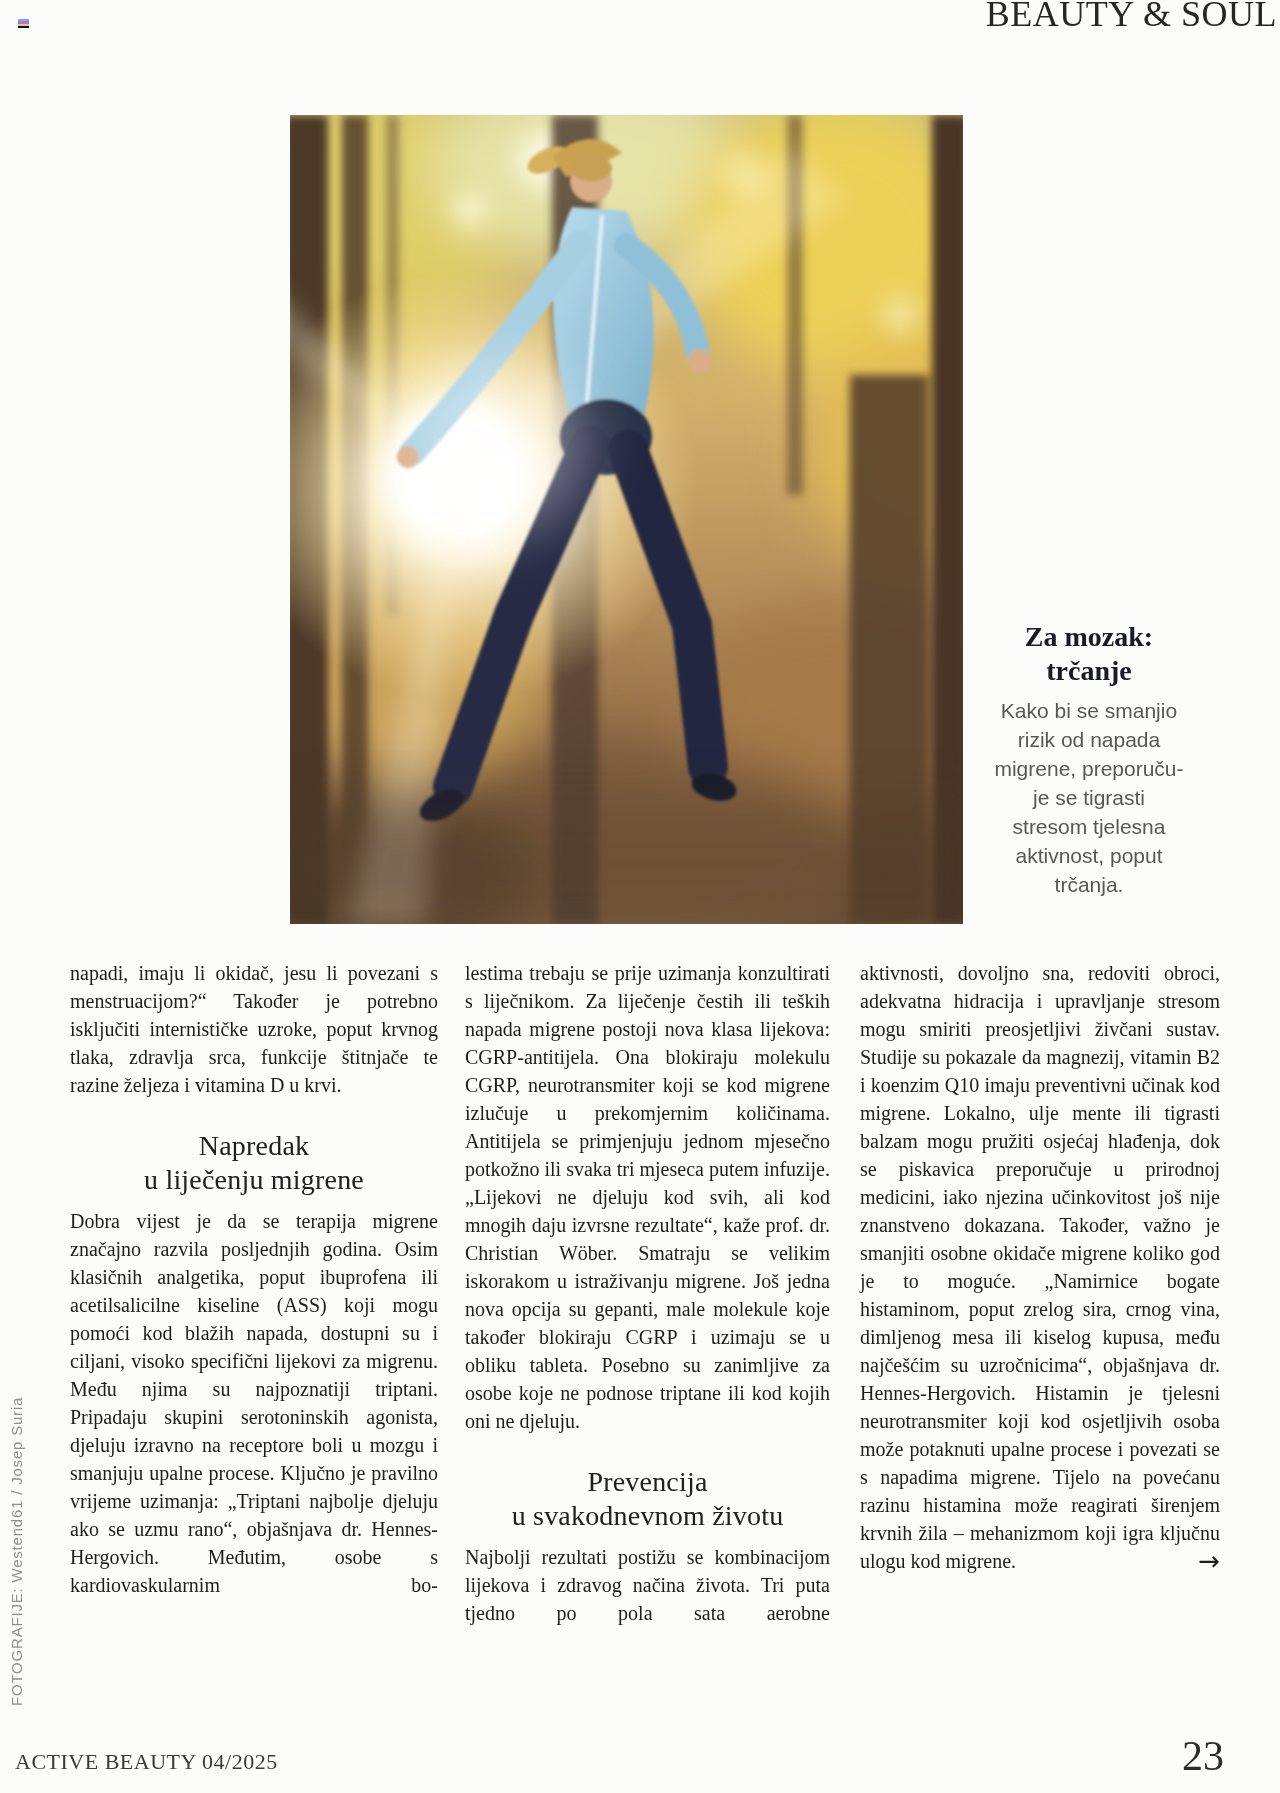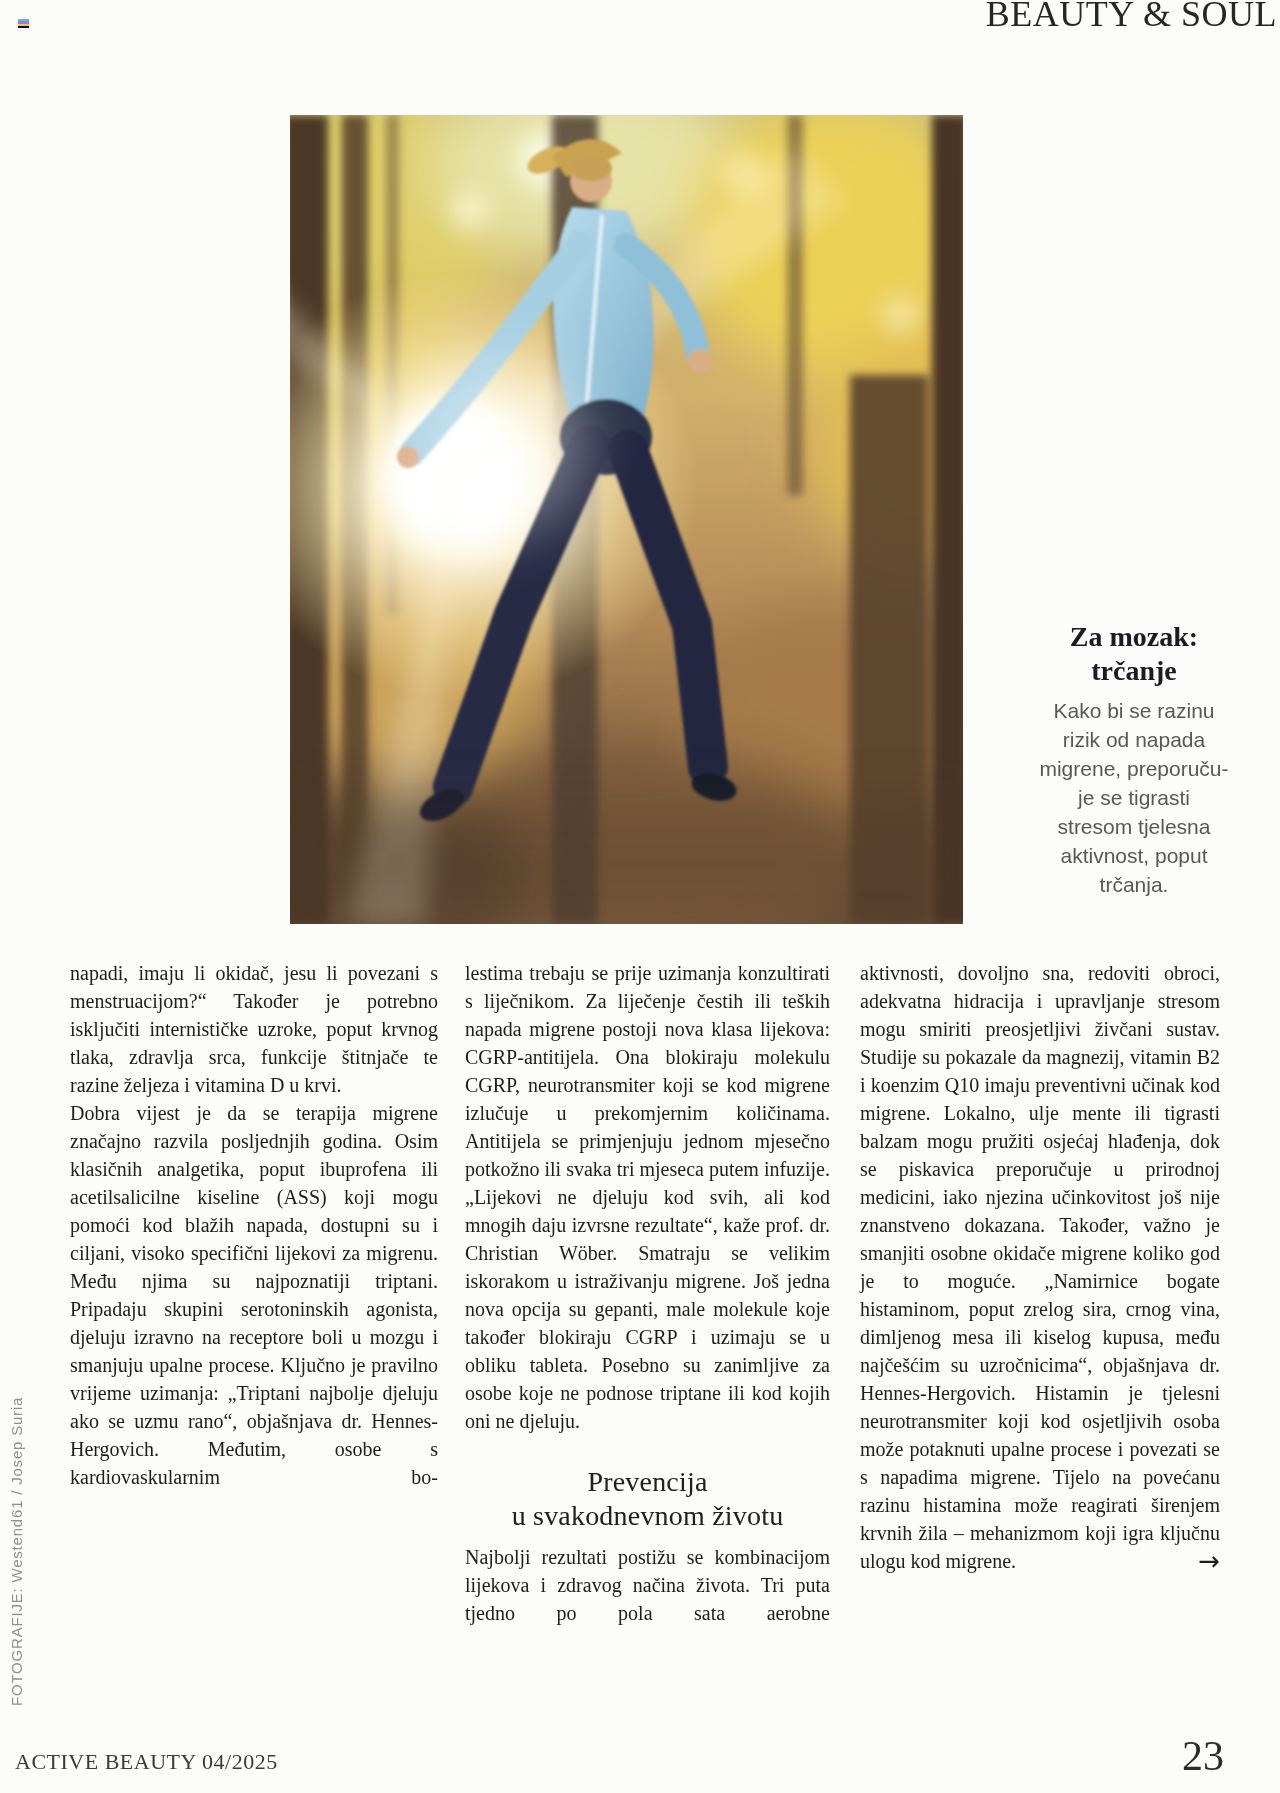--- a/index.html
+++ b/index.html
@@ -17,21 +17,21 @@
 
   
   .section-header{position:absolute;top:-7px;right:3px;font-size:36px;
                   letter-spacing:0.5px;color:#262626;white-space:nowrap;}
 
   
   .photo{position:absolute;left:290px;top:115px;width:673px;height:809px;overflow:hidden;}
   .photo svg{display:block;}
 
   
-  .caption{position:absolute;left:1028px;top:620px;width:212px;text-align:center;}
+  .caption{position:absolute;left:983px;top:620px;width:212px;text-align:center;}
   .caption-title{font-weight:700;font-size:28px;line-height:34px;color:#1b1b26;}
   .caption-body{margin-top:8px;font-family:"Liberation Sans",sans-serif;
                 font-size:21px;line-height:29px;color:#585858;}
 
   
   .columns{position:absolute;left:70px;top:959px;width:1150px;display:flex;justify-content:space-between;}
   .col{width:360px;}
   .col:nth-child(1){width:368px;margin-right:27px;}
   .col:nth-child(2){width:365px;margin-right:30px;}
   .col p{margin:0;font-size:20px;line-height:28px;color:#1d1d1d;
@@ -163,33 +163,34 @@
       <rect y="690" width="673" height="119" fill="#4e3a28" opacity="0.3" filter="url(#b40)"></rect>
     </svg>
   </div>
 
   <div class="caption">
     <div class="caption-title">
         <div>Za mozak:</div>
         <div>trčanje</div>
       </div>
     <div class="caption-body">
-        <div>Kako bi se razinu</div>
+        <div>Kako bi se smanjio</div>
         <div>rizik od napada</div>
         <div>migrene, preporuču-</div>
         <div>je se tigrasti</div>
         <div>stresom tjelesna</div>
         <div>aktivnost, poput</div>
         <div>trčanja.</div>
       </div>
   </div>
 
   <div class="columns">
     <div class="col">
         <p>napadi, imaju li okidač, jesu li povezani s menstruacijom?“ Također je potrebno isključiti internističke uzroke, poput krvnog tlaka, zdravlja srca, funkcije štitnjače te razine željeza i vitamina D u krvi.</p>
+        <h3>Napredak<br>u liječenju migrene</h3>
         <p class="cont">Dobra vijest je da se terapija migrene značajno razvila posljednjih godina. Osim klasičnih analgetika, poput ibuprofena ili acetilsalicilne kiseline (ASS) koji mogu pomoći kod blažih napada, dostupni su i ciljani, visoko specifični lijekovi za migrenu. Među njima su najpoznatiji triptani. Pripadaju skupini serotoninskih agonista, djeluju izravno na receptore boli u mozgu i smanjuju upalne procese. Ključno je pravilno vrijeme uzimanja: „Triptani najbolje djeluju ako se uzmu rano“, objašnjava dr. Hennes-Hergovich. Međutim, osobe s kardiovaskularnim bo-</p>
       </div>
     <div class="col">
         <p>lestima trebaju se prije uzimanja konzultirati s liječnikom. Za liječenje čestih ili teških napada migrene postoji nova klasa lijekova: CGRP-antitijela. Ona blokiraju molekulu CGRP, neurotransmiter koji se kod migrene izlučuje u prekomjernim količinama. Antitijela se primjenjuju jednom mjesečno potkožno ili svaka tri mjeseca putem infuzije. „Lijekovi ne djeluju kod svih, ali kod mnogih daju izvrsne rezultate“, kaže prof. dr. Christian Wöber. Smatraju se velikim iskorakom u istraživanju migrene. Još jedna nova opcija su gepanti, male molekule koje također blokiraju CGRP i uzimaju se u obliku tableta. Posebno su zanimljive za osobe koje ne podnose triptane ili kod kojih oni ne djeluju.</p>
         <h3>Prevencija<br>u svakodnevnom životu</h3>
         <p class="cont">Najbolji rezultati postižu se kombinacijom lijekova i zdravog načina života. Tri puta tjedno po pola sata aerobne</p>
       </div>
     <div class="col">
         <p>aktivnosti, dovoljno sna, redoviti obroci, adekvatna hidracija i upravljanje stresom mogu smiriti preosjetljivi živčani sustav. Studije su pokazale da magnezij, vitamin B2 i koenzim Q10 imaju preventivni učinak kod migrene. Lokalno, ulje mente ili tigrasti balzam mogu pružiti osjećaj hlađenja, dok se piskavica preporučuje u prirodnoj medicini, iako njezina učinkovitost još nije znanstveno dokazana. Također, važno je smanjiti osobne okidače migrene koliko god je to moguće. „Namirnice bogate histaminom, poput zrelog sira, crnog vina, dimljenog mesa ili kiselog kupusa, među najčešćim su uzročnicima“, objašnjava dr. Hennes-Hergovich. Histamin je tjelesni neurotransmiter koji kod osjetljivih osoba može potaknuti upalne procese i povezati se s napadima migrene. Tijelo na povećanu razinu histamina može reagirati širenjem krvnih žila – mehanizmom koji igra ključnu ulogu kod migrene.<span class="arrow">→</span></p>
       </div>

